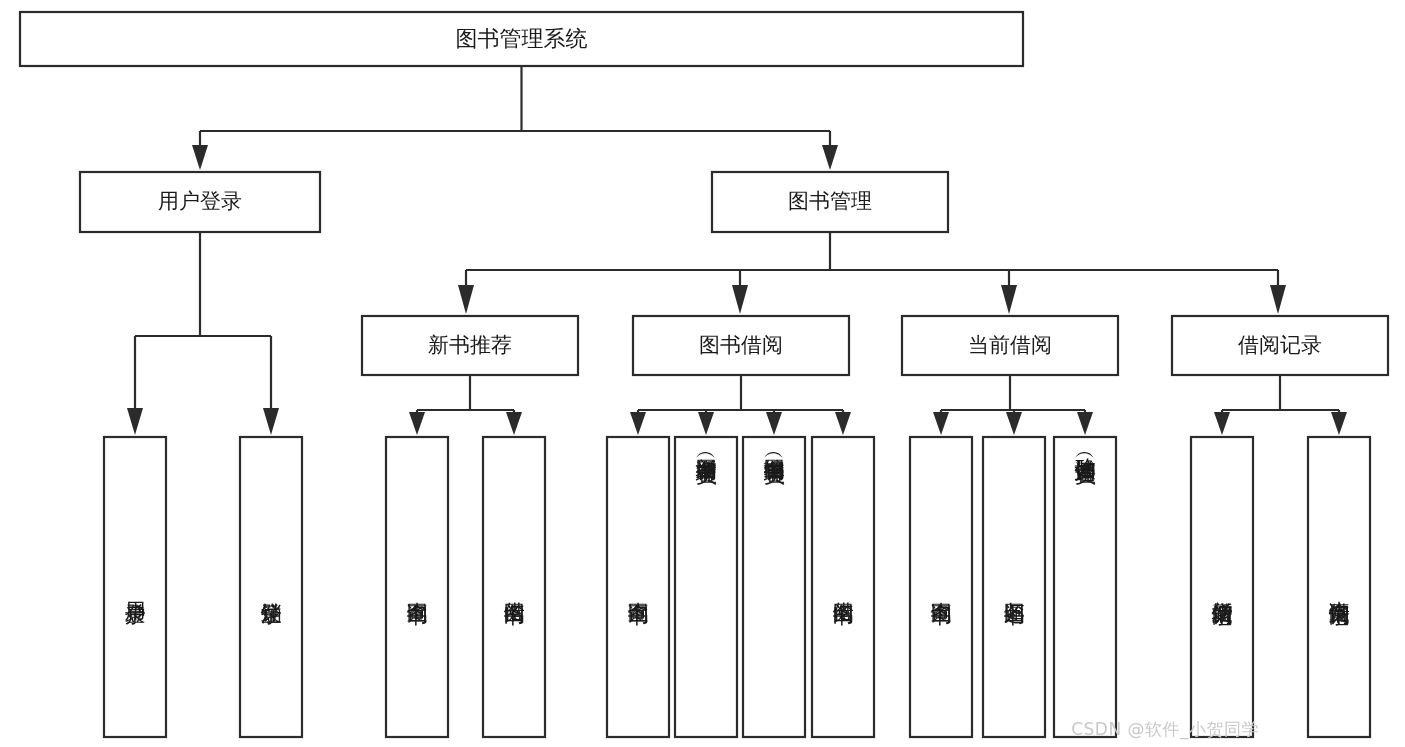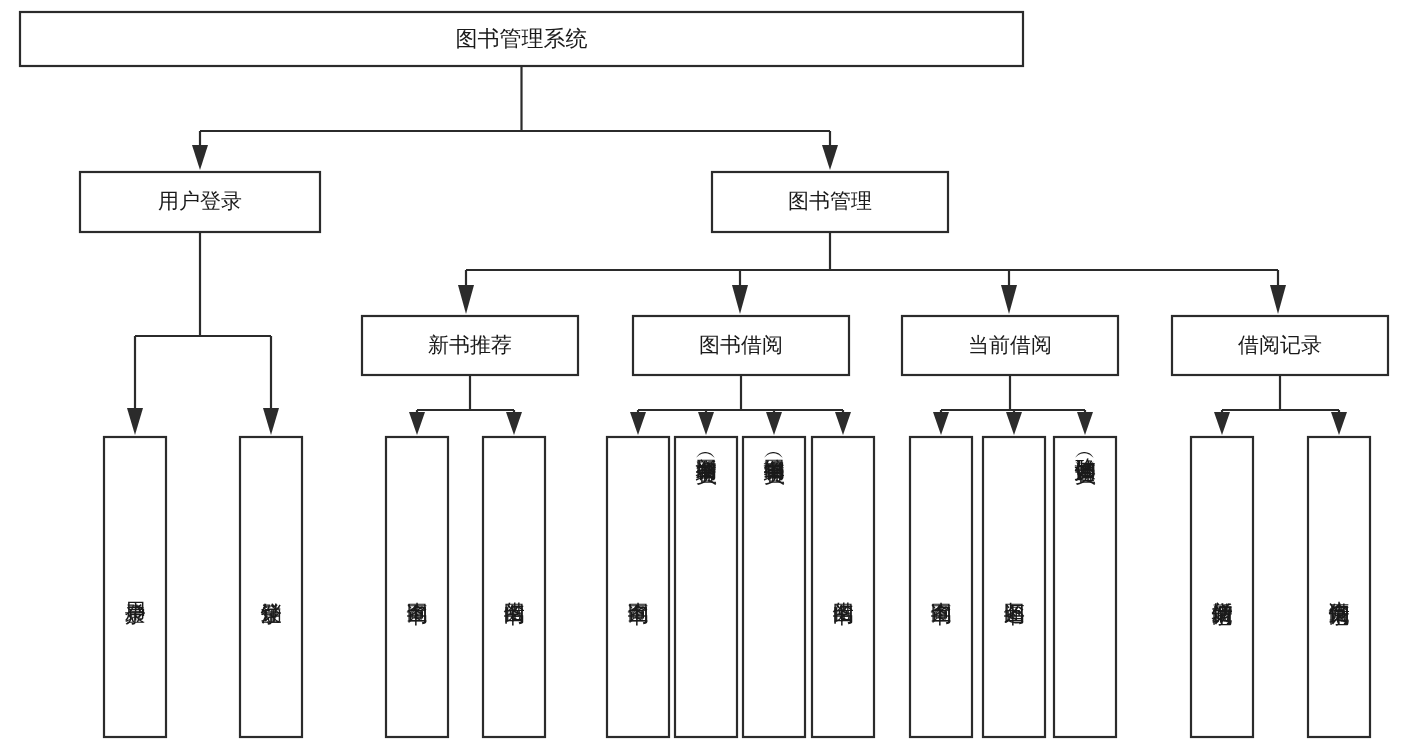--- a/index.html
+++ b/index.html
@@ -247,14 +247,15 @@
   <div class="leaf-label-wrap" style="left:1054px; top:441px; width:62px; height:296px; align-items:flex-start;">
     <span class="leaf-label">确认归还（管理员）</span>
   </div>
   <div class="leaf-label-wrap" style="left:1191px; top:437px; width:62px; height:300px;">
     <span class="leaf-label">新增借阅记录</span>
   </div>
   <div class="leaf-label-wrap" style="left:1308px; top:437px; width:62px; height:300px;">
     <span class="leaf-label">查询借阅记录</span>
   </div>
 
+  <div class="watermark">CSDN @软件_小贺同学</div>
 
 </div>
 
 </body></html>

